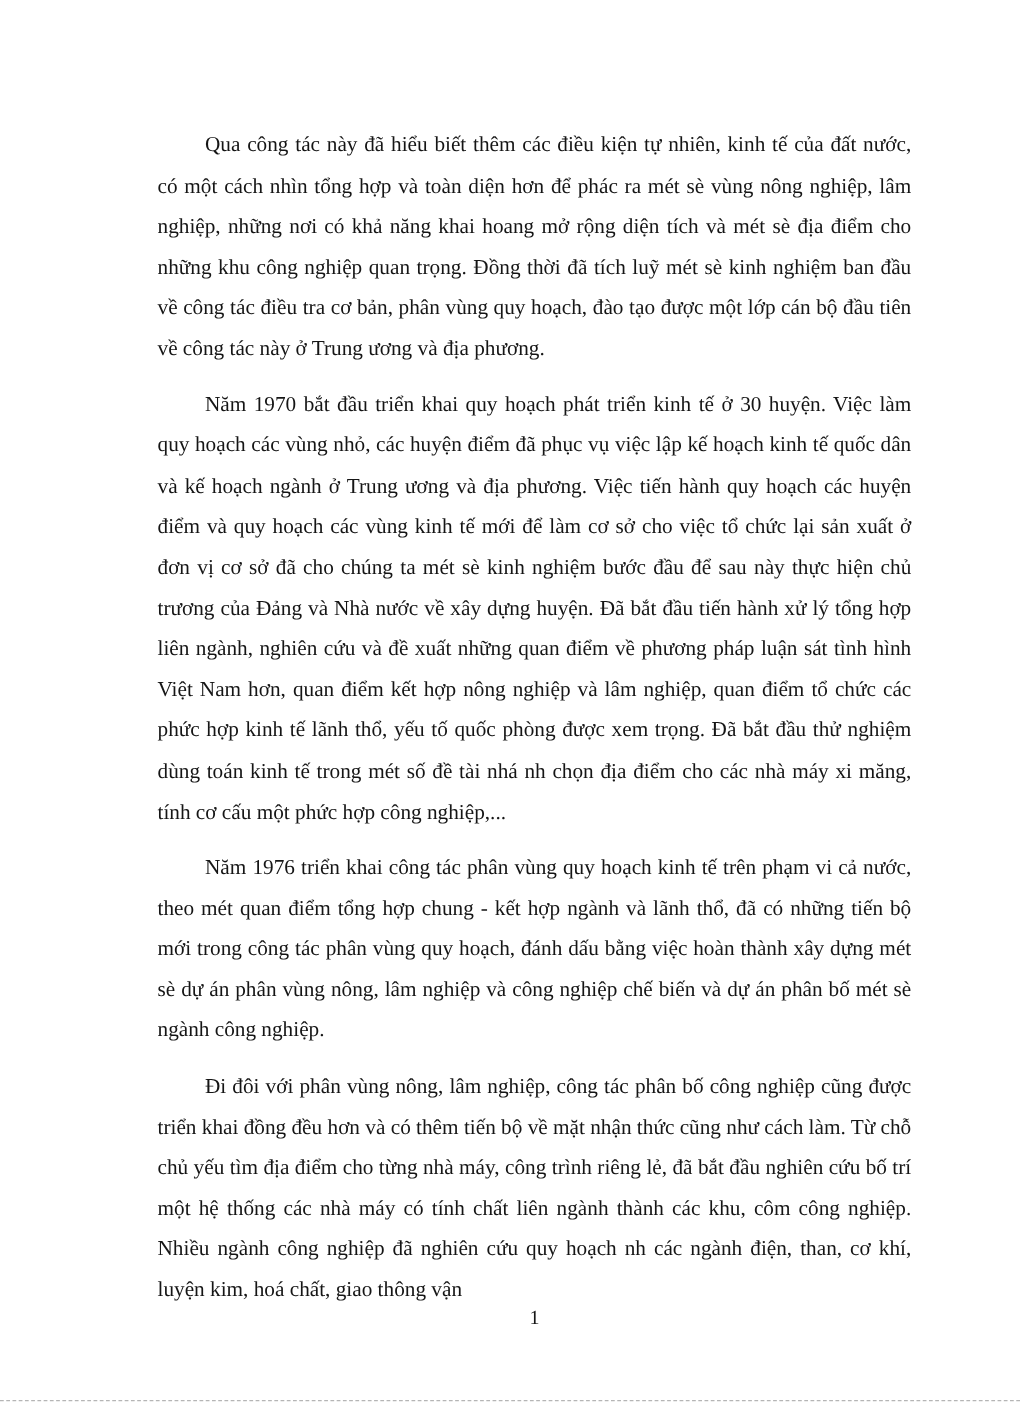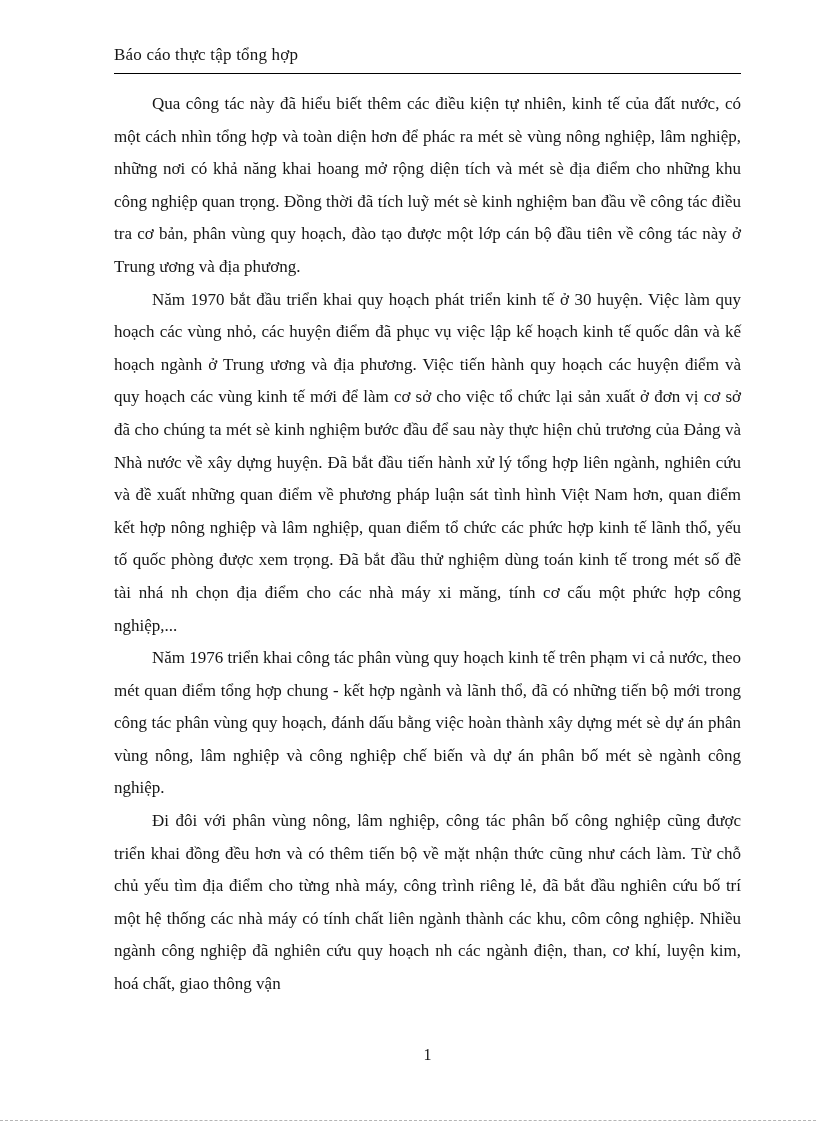--- a/index.html
+++ b/index.html
@@ -30,21 +30,21 @@
   .body-text {
     position: absolute;
     top: 88px;
     left: 114px;
     width: 627px;
     font-size: 17px;
     line-height: 32.6px;
     text-align: justify;
   }
   .body-text p {
-    margin: 0;
+    margin: 12px;
     padding: 0;
     text-indent: 38px;
   }
   .footer {
     position: absolute;
     top: 1046px;
     left: 114px;
     width: 627px;
     text-align: center;
     font-size: 16px;
@@ -56,23 +56,20 @@
     width: 100%;
     height: 0;
     border-top: 1px dashed #b5b5b5;
   }
 </style>
 </head>
 <body>
 
 <div class="page">
 
-  <div class="header">
-    <span>Báo cáo thực tập tổng hợp</span>
-  </div>
 
   <div class="body-text">
     <p>Qua công tác này đã hiểu biết thêm các điều kiện tự nhiên, kinh tế của đất nước, có một cách nhìn tổng hợp và toàn diện hơn để phác ra mét sè vùng nông nghiệp, lâm nghiệp, những nơi có khả năng khai hoang mở rộng diện tích và mét sè địa điểm cho những khu công nghiệp quan trọng. Đồng thời đã tích luỹ mét sè kinh nghiệm ban đầu về công tác điều tra cơ bản, phân vùng quy hoạch, đào tạo được một lớp cán bộ đầu tiên về công tác này ở Trung ương và địa phương.</p>
     <p>Năm 1970 bắt đầu triển khai quy hoạch phát triển kinh tế ở 30 huyện. Việc làm quy hoạch các vùng nhỏ, các huyện điểm đã phục vụ việc lập kế hoạch kinh tế quốc dân và kế hoạch ngành ở Trung ương và địa phương. Việc tiến hành quy hoạch các huyện điểm và quy hoạch các vùng kinh tế mới để làm cơ sở cho việc tổ chức lại sản xuất ở đơn vị cơ sở đã cho chúng ta mét sè kinh nghiệm bước đầu để sau này thực hiện chủ trương của Đảng và Nhà nước về xây dựng huyện. Đã bắt đầu tiến hành xử lý tổng hợp liên ngành, nghiên cứu và đề xuất những quan điểm về phương pháp luận sát tình hình Việt Nam hơn, quan điểm kết hợp nông nghiệp và lâm nghiệp, quan điểm tổ chức các phức hợp kinh tế lãnh thổ, yếu tố quốc phòng được xem trọng. Đã bắt đầu thử nghiệm dùng toán kinh tế trong mét số đề tài nhá nh chọn địa điểm cho các nhà máy xi măng, tính cơ cấu một phức hợp công nghiệp,...</p>
     <p>Năm 1976 triển khai công tác phân vùng quy hoạch kinh tế trên phạm vi cả nước, theo mét quan điểm tổng hợp chung - kết hợp ngành và lãnh thổ, đã có những tiến bộ mới trong công tác phân vùng quy hoạch, đánh dấu bằng việc hoàn thành xây dựng mét sè dự án phân vùng nông, lâm nghiệp và công nghiệp chế biến và dự án phân bố mét sè ngành công nghiệp.</p>
     <p>Đi đôi với phân vùng nông, lâm nghiệp, công tác phân bố công nghiệp cũng được triển khai đồng đều hơn và có thêm tiến bộ về mặt nhận thức cũng như cách làm. Từ chỗ chủ yếu tìm địa điểm cho từng nhà máy, công trình riêng lẻ, đã bắt đầu nghiên cứu bố trí một hệ thống các nhà máy có tính chất liên ngành thành các khu, côm công nghiệp. Nhiều ngành công nghiệp đã nghiên cứu quy hoạch nh các ngành điện, than, cơ khí, luyện kim, hoá chất, giao thông vận</p>
   </div>
 
   <div class="footer">
     <span>1</span>

